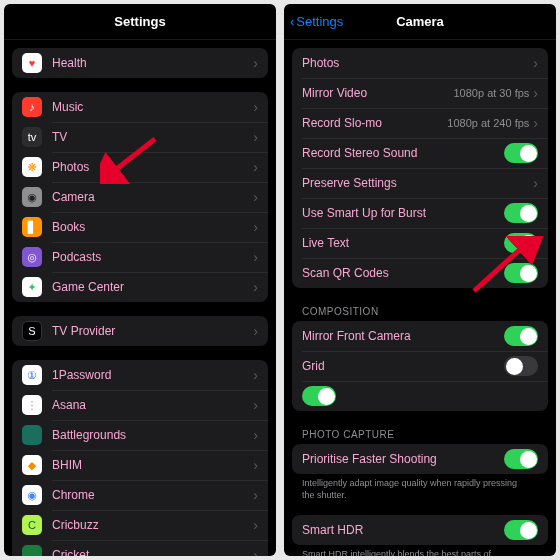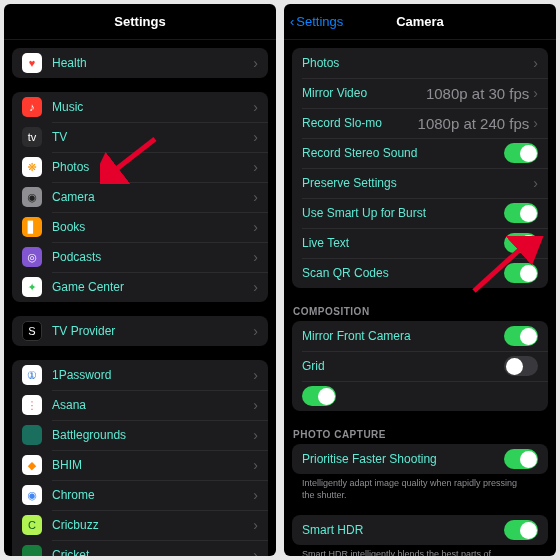--- a/index.html
+++ b/index.html
@@ -77,22 +77,22 @@
     width: 20px;
     height: 20px;
     border-radius: 5px;
     margin-right: 10px;
     flex-shrink: 0;
     display: flex;
     align-items: center;
     justify-content: center;
     font-size: 11px;
   }
-  .label { flex: 1; color: #5eead4; white-space: nowrap; overflow: hidden; text-overflow: ellipsis;}
-  .value { color: #8e8e93; font-size: 15px; margin-right: 4px;}
+  .label { flex: 1; color: #f9a8d4; white-space: nowrap; overflow: hidden; text-overflow: ellipsis;}
+  .value { color: #8e8e93; font-size: 11px; margin-right: 4px;}
   .chev {
     color: #5a5a5e;
     font-size: 14px;
     font-weight: 300;
   }
   .toggle {
     width: 34px;
     height: 20px;
     border-radius: 10px;
     position: relative;
@@ -109,23 +109,22 @@
     border-radius: 50%;
     top: 1.5px;
   }
   .toggle.on::after { right: 1.5px; }
   .toggle.off::after { left: 1.5px; }
   .section-header {
     font-size: 10px;
     color: #8e8e93;
     letter-spacing: 0.5px;
     margin-top: 18px;
-    margin-left: 1px;
+    margin-left: 10px;
     text-transform: uppercase;
-    font-weight: bold;
   }
   .section-header + .group { margin-top: 4px; }
   .footer-note {
     font-size: 9px;
     color: #8e8e93;
     margin: 4px 22px 0 10px;
     line-height: 1.3;
   }
   .arrow {
     position: absolute;

